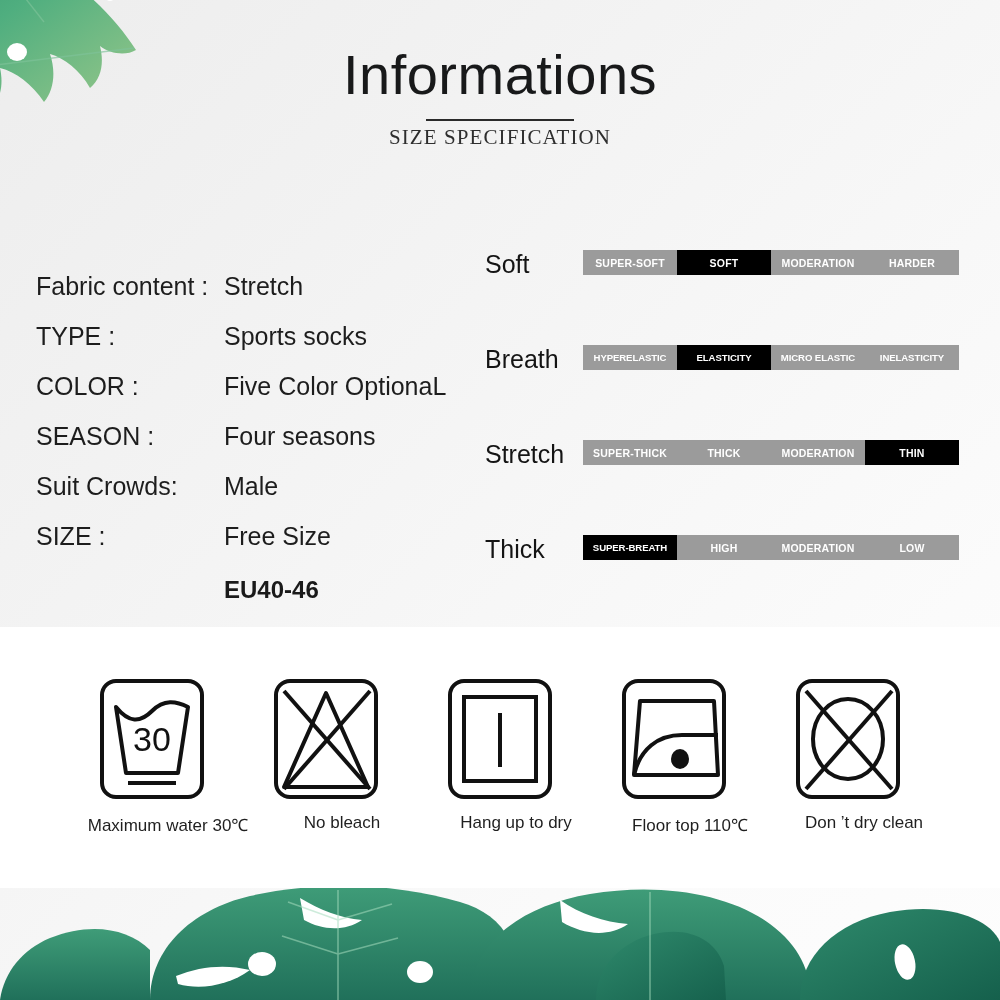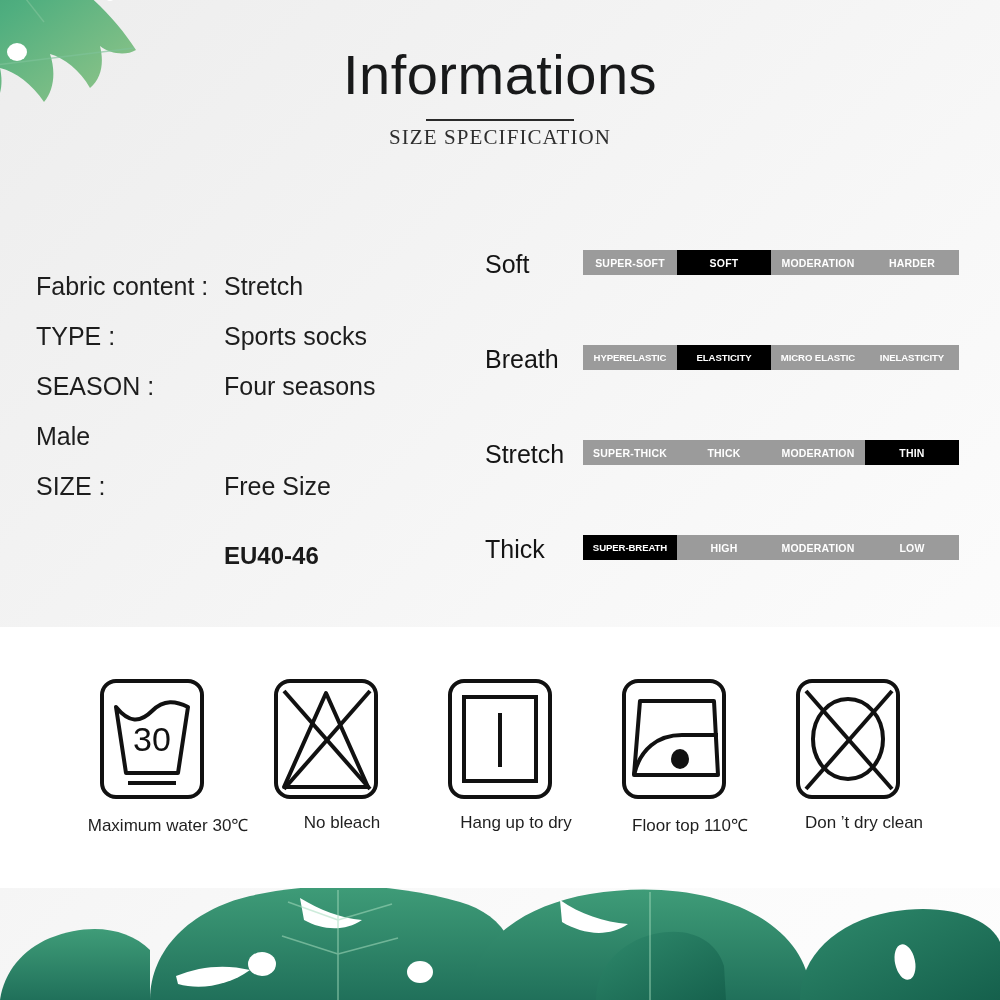--- a/index.html
+++ b/index.html
@@ -92,21 +92,21 @@
     width: 188px;
     flex: 0 0 188px;
     white-space: nowrap;
   }
   .spec-value {
     font-size: 25px;
     color: #1d1d1d;
     white-space: nowrap;
   }
   .spec-extra {
-    margin-top: 20px;
+    margin-top: 4px;
     margin-left: 188px;
     font-size: 24px;
     font-weight: bold;
     color: #1a1a1a;
   }
 
   
   .ratings {
     position: absolute;
     left: 485px;
@@ -285,24 +285,29 @@
   <div class="spec-list">
     <div class="spec-row">
       <div class="spec-label">Fabric content :</div>
       <div class="spec-value">Stretch</div>
     </div>
     <div class="spec-row">
       <div class="spec-label">TYPE :</div>
       <div class="spec-value">Sports socks</div>
     </div>
     <div class="spec-row">
+      <div class="spec-label">COLOR :</div>
+      <div class="spec-value">Five Color OptionaL</div>
+    </div>
+    <div class="spec-row">
       <div class="spec-label">SEASON :</div>
       <div class="spec-value">Four seasons</div>
     </div>
     <div class="spec-row">
+      <div class="spec-label">Suit Crowds:</div>
       <div class="spec-value">Male</div>
     </div>
     <div class="spec-row">
       <div class="spec-label">SIZE :</div>
       <div class="spec-value">Free Size</div>
     </div>
     <div class="spec-extra">EU40-46</div>
   </div>
 
   <div class="ratings">

